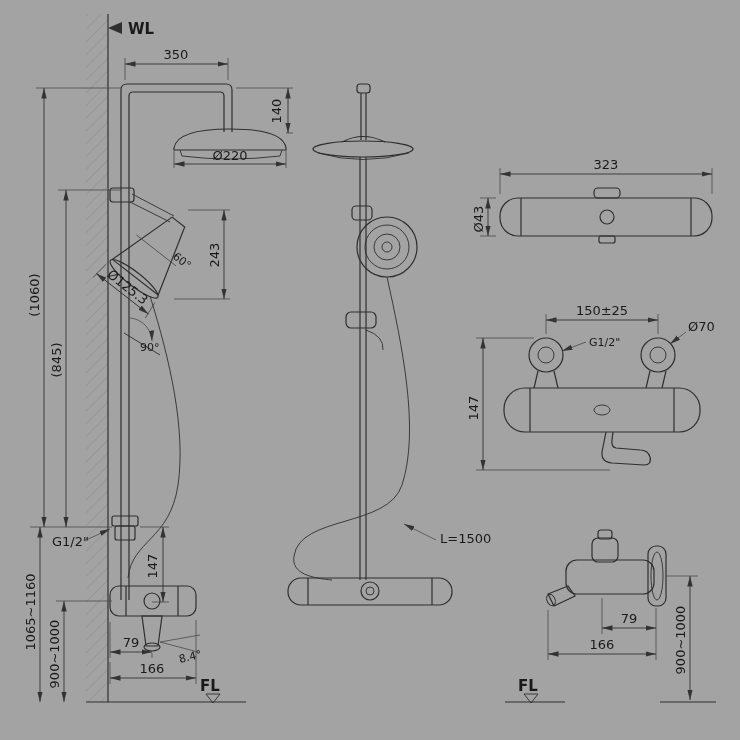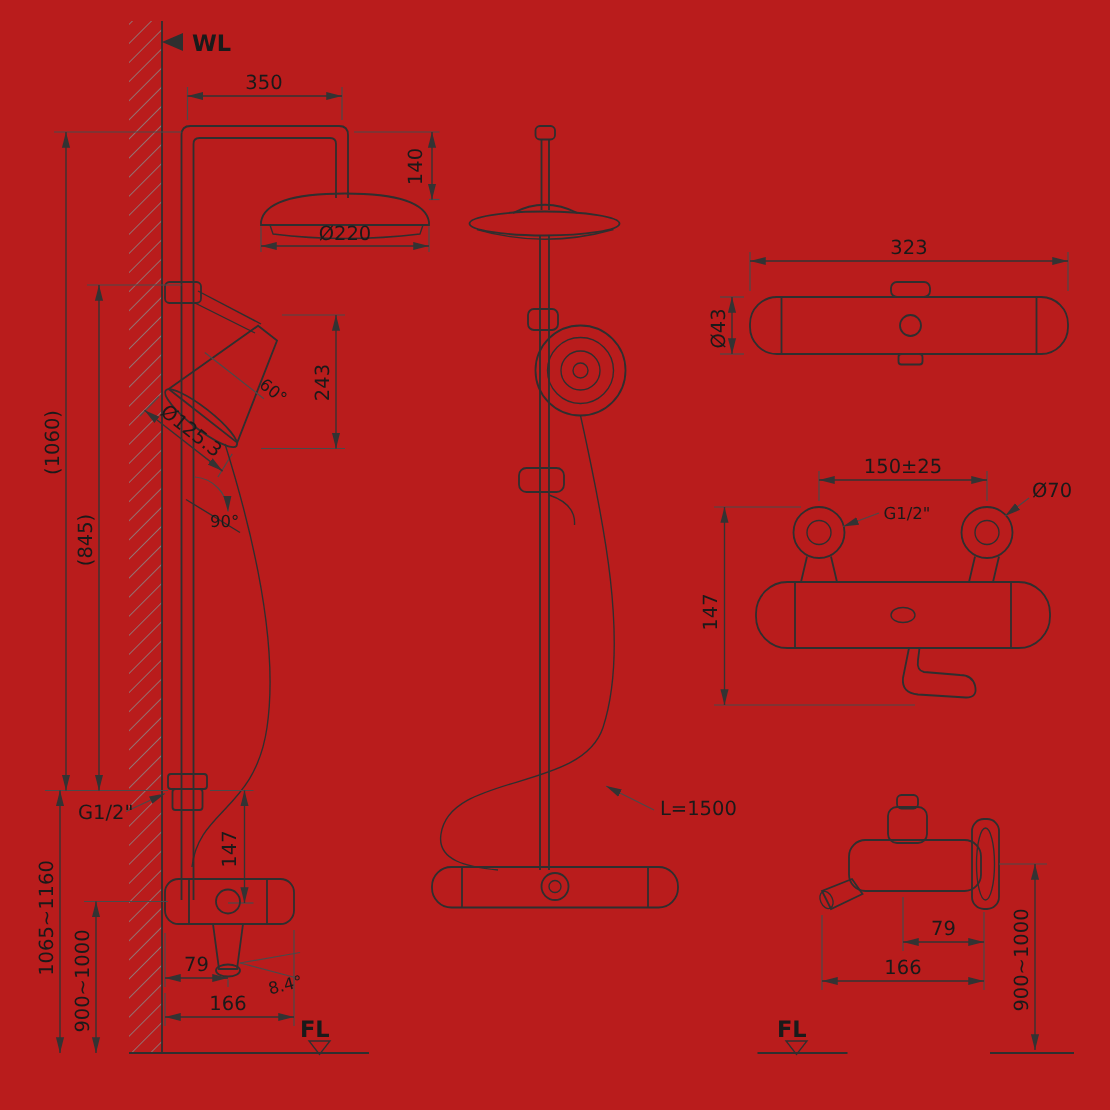--- a/index.html
+++ b/index.html
@@ -1,16 +1,16 @@
 <!DOCTYPE html>
 <html><head>
 <meta charset="utf-8">
 <style>
   html,body{margin:0;padding:0;background:#ffffff;}
-  .page{width:740px;height:740px;background:#b91c1c;}
+  .page{width:740px;height:740px;background:#a3a3a3;}
   svg{display:block;}
   .ln{stroke:#2f2f2f;stroke-width:1.2;fill:none;}
   .thin{stroke:#2f2f2f;stroke-width:0.9;fill:none;}
   .ext{stroke:#4a4a4a;stroke-width:0.8;fill:none;}
   .dim{stroke:#333333;stroke-width:0.9;fill:none;}
   .fl{fill:#2f2f2f;stroke:none;}
   text{font-family:"DejaVu Sans","Liberation Sans",sans-serif;font-size:13px;fill:#1a1a1a;}
   .b{font-weight:bold;font-size:15px;}
   .small{font-size:11px;}
 </style>

